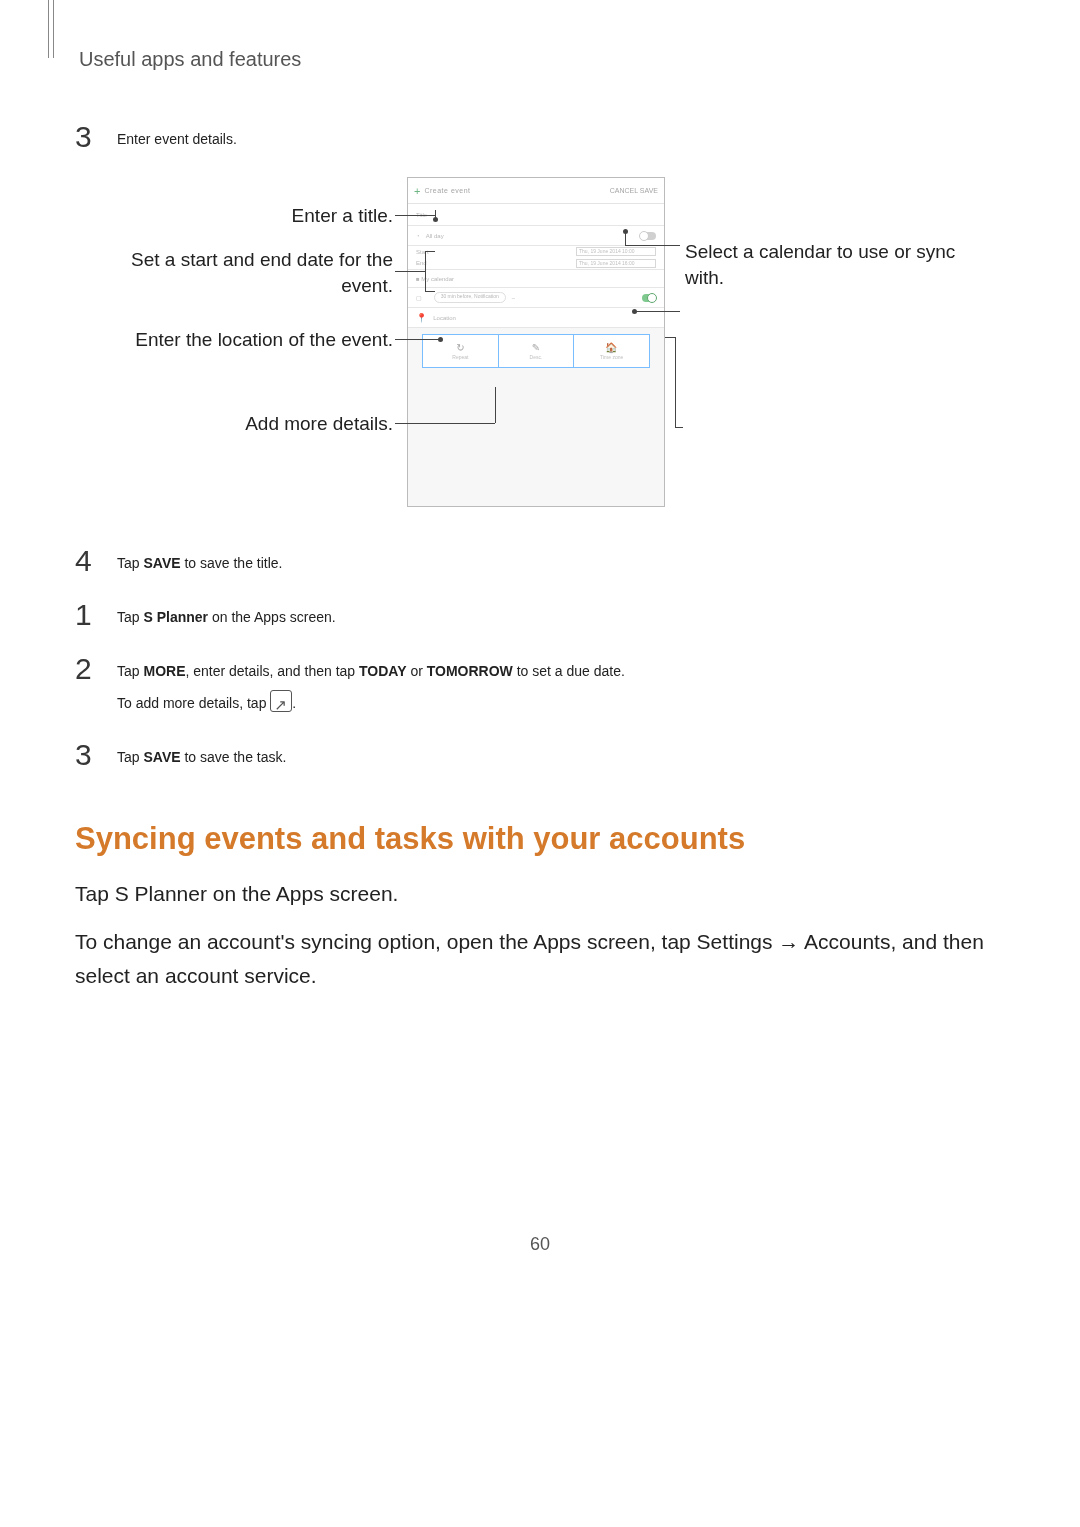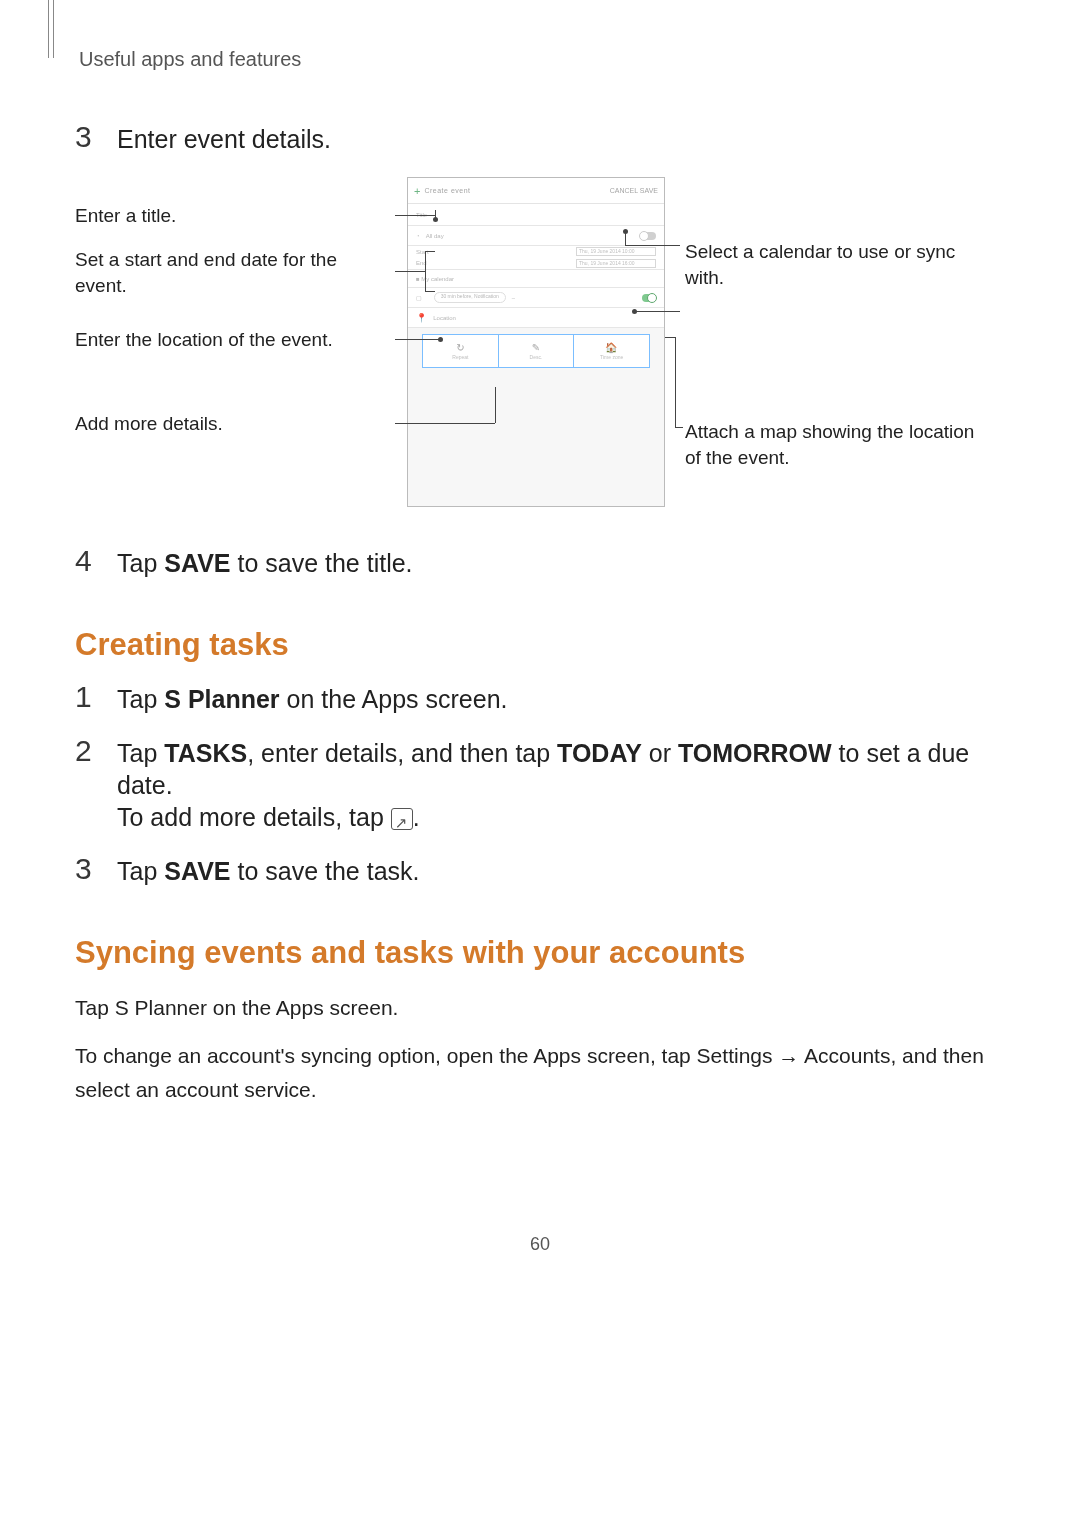--- a/index.html
+++ b/index.html
@@ -45,21 +45,21 @@
   }
   .num {
     font-size: 30px;
     line-height: 28px;
     font-weight: 400;
     color: #373737;
     width: 26px;
     font-family: "Segoe UI Semilight", "Segoe UI", Arial, sans-serif;
   }
   .step-body {
-    font-size: 25px;
+    font-size: 14px;
     line-height: 32px;
     color: #222;
     flex: 1;
   }
   .step-body .bold { font-weight: 700; }
   .h2 {
     color: #d47a2a;
     font-size: 31px;
     font-weight: 700;
     margin: 48px 0 20px 0;
@@ -217,21 +217,21 @@
   }
   .tabs div:first-child { border-left: none; }
   .tabs .ic { font-size: 10px; color: #a8a8a8; margin-bottom: 1px; }
 
   .callout {
     position: absolute;
     font-size: 19px;
     color: #222;
     line-height: 26px;
   }
-  .callout.left { }
+  .callout.left { text-align: right; }
   .callout.right { text-align: left; margin-top: 6px; }
 
   
   .lead {
     position: absolute;
     background: #444;
   }
   .lead.h { height: 1px; }
   .lead.v { width: 1px; }
   .dot {
@@ -310,21 +310,20 @@
           </div>
       </div>
     </div>
 
     <div class="callout left" style="left:0; top:26px; width:318px">Enter a title.</div>
     <div class="callout left" style="left:0; top:150px; width:318px">Enter the location of the event.</div>
     <div class="callout left" style="left:0; top:70px; width:318px">Set a start and end date for the event.</div>
     <div class="callout left" style="left:0; top:234px; width:318px">Add more details.</div>
 
     <div class="callout right" style="left:610px; top:56px; width:300px">Select a calendar to use or sync with.</div>
-    <div class="callout right" style="left:610px; top:236px; width:300px">Attach a map showing the location of the event.</div>
 
     <div class="lead h" style="left:320px; top:38px; width:40px"></div>
     <div class="lead v" style="left:360px; top:33px; height:10px"></div>
     <div class="dot" style="left:358px; top:40px"></div>
 
     <div class="lead h" style="left:320px; top:94px; width:30px"></div>
     <div class="lead v" style="left:350px; top:74px; height:40px"></div>
     <div class="lead h" style="left:350px; top:74px; width:10px"></div>
     <div class="lead h" style="left:350px; top:114px; width:10px"></div>
 
@@ -348,33 +347,32 @@
 
   <ol class="num-list">
     <li class="num-item">
       <div class="num">4</div>
       <div class="step-body">
         <span>Tap </span><span class="bold">SAVE</span><span> to save the title.</span>
       </div>
     </li>
   </ol>
 
-  <h2 class="h2">Creating tasks</h2>
 
   <ol class="num-list">
     <li class="num-item">
       <div class="num">1</div>
       <div class="step-body">
         <span>Tap </span><span class="bold">S Planner</span><span> on the Apps screen.</span>
       </div>
     </li>
     <li class="num-item">
       <div class="num">2</div>
       <div class="step-body">
-        <span>Tap </span><span class="bold">TASKS</span><span>, enter details, and then tap </span><span class="bold">TODAY</span><span> or </span><span class="bold">TOMORROW</span><span> to set a due date.</span><br>
+        <span>Tap </span><span class="bold">MORE</span><span>, enter details, and then tap </span><span class="bold">TODAY</span><span> or </span><span class="bold">TOMORROW</span><span> to set a due date.</span><br>
         <span>To add more details, tap </span><span class="inline-icon"></span><span>.</span>
       </div>
     </li>
     <li class="num-item">
       <div class="num">3</div>
       <div class="step-body">
         <span>Tap </span><span class="bold">SAVE</span><span> to save the task.</span>
       </div>
     </li>
   </ol>

